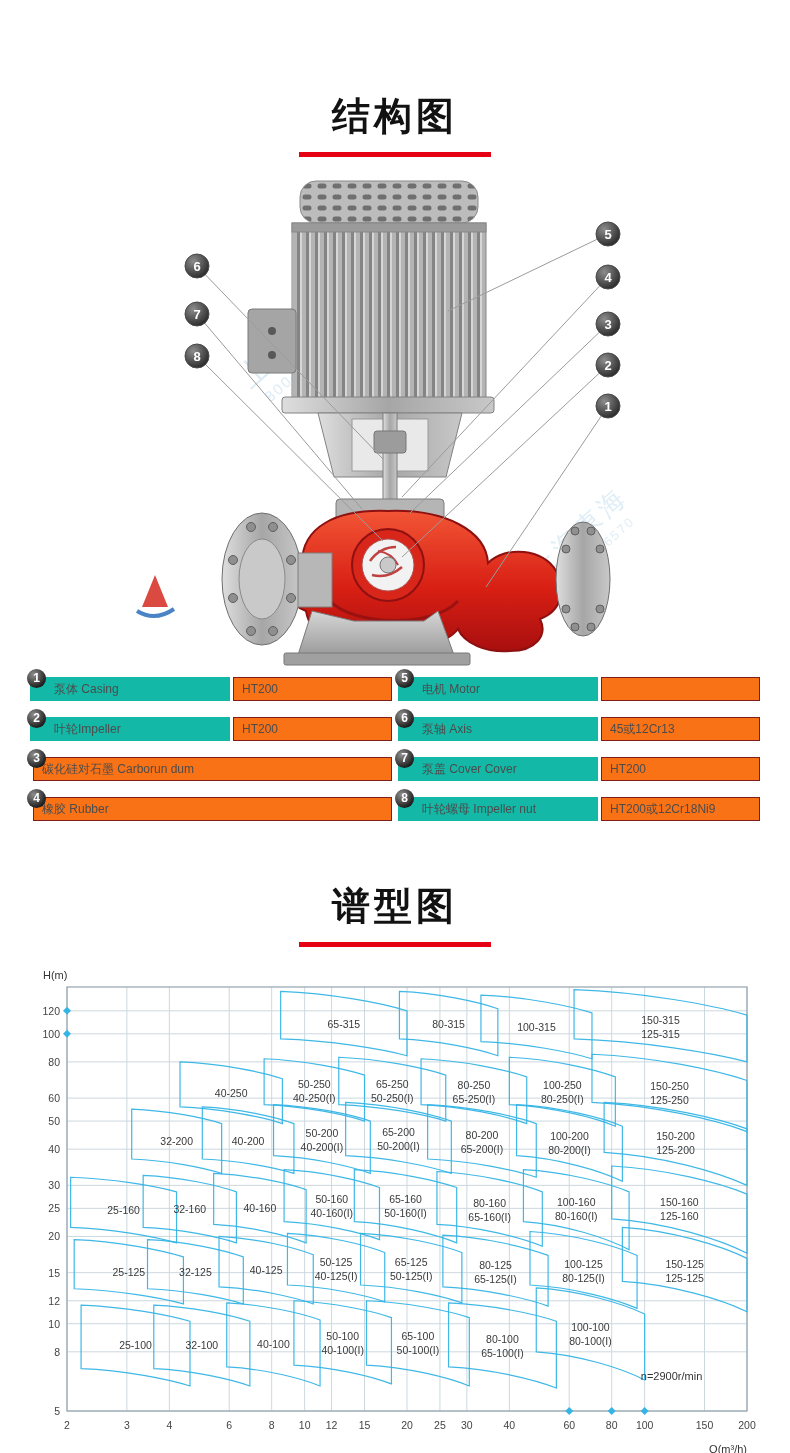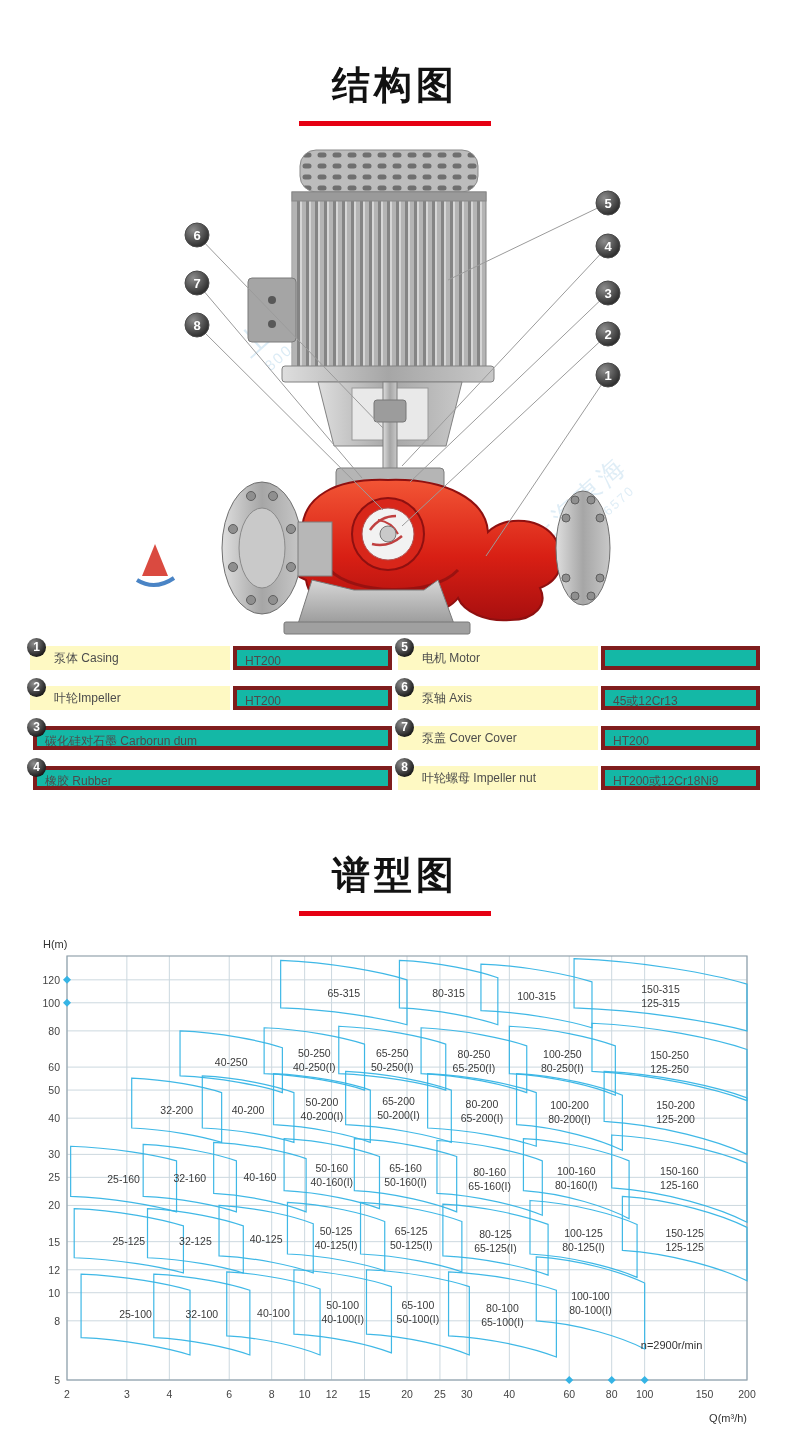--- a/index.html
+++ b/index.html
@@ -1,30 +1,30 @@
 <!DOCTYPE html>
 <html><head>
 <meta charset="utf-8">
 <style>
   html,body{margin:0;padding:0;background:#fff;}
   body{font-family:"Liberation Sans","DejaVu Sans",sans-serif;}
   .page{width:790px;height:1453px;margin:0 auto;position:relative;background:#fff;overflow:hidden;}
   .sec-title{font-size:38px;font-weight:700;color:#121212;text-align:center;margin:0;letter-spacing:4px;}
   .underline{width:192px;height:5px;background:#e60013;margin:10px auto 0;}
-  .structure-sec{padding-top:60px;}
+  .structure-sec{padding-top:43px;margin-top:48px;}
   .diagram{position:relative;height:512px;margin-top:2px;}
   .parts{display:flex;justify-content:space-between;padding:6px 30px 0 30px;}
   .parts-col{width:362px;}
   .part-row{position:relative;display:flex;margin-bottom:16px;height:24px;}
   .part-badge{position:absolute;left:-3px;top:-8px;width:19px;height:19px;border-radius:50%;
     background:radial-gradient(circle at 35% 30%,#8f8f8f,#191919 75%);
     color:#fff;font-size:12px;font-weight:700;text-align:center;line-height:19px;z-index:2;}
-  .part-name{background:#fef9c3;width:176px;min-width:176px;font-size:12px;color:#4c4c4c;line-height:24px;
+  .part-name{background:#14b8a6;width:176px;min-width:176px;font-size:12px;color:#4c4c4c;line-height:24px;
     padding-left:24px;white-space:nowrap;overflow:hidden;}
-  .part-mat{background:#14b8a6;border:4px solid #7f1d1d;flex:1;font-size:12px;color:#4c4c4c;line-height:22px;
+  .part-mat{background:#f97316;border:1px solid #7f1d1d;flex:1;font-size:12px;color:#4c4c4c;line-height:22px;
     padding-left:8px;margin-left:3px;white-space:nowrap;overflow:hidden;}
   .curve-sec{padding-top:44px;}
   #chart-wrap{margin-top:18px;}
   svg text{font-family:"Liberation Sans","DejaVu Sans",sans-serif;}
 </style>
 </head>
 <body>
 
 <div class="page">
 

